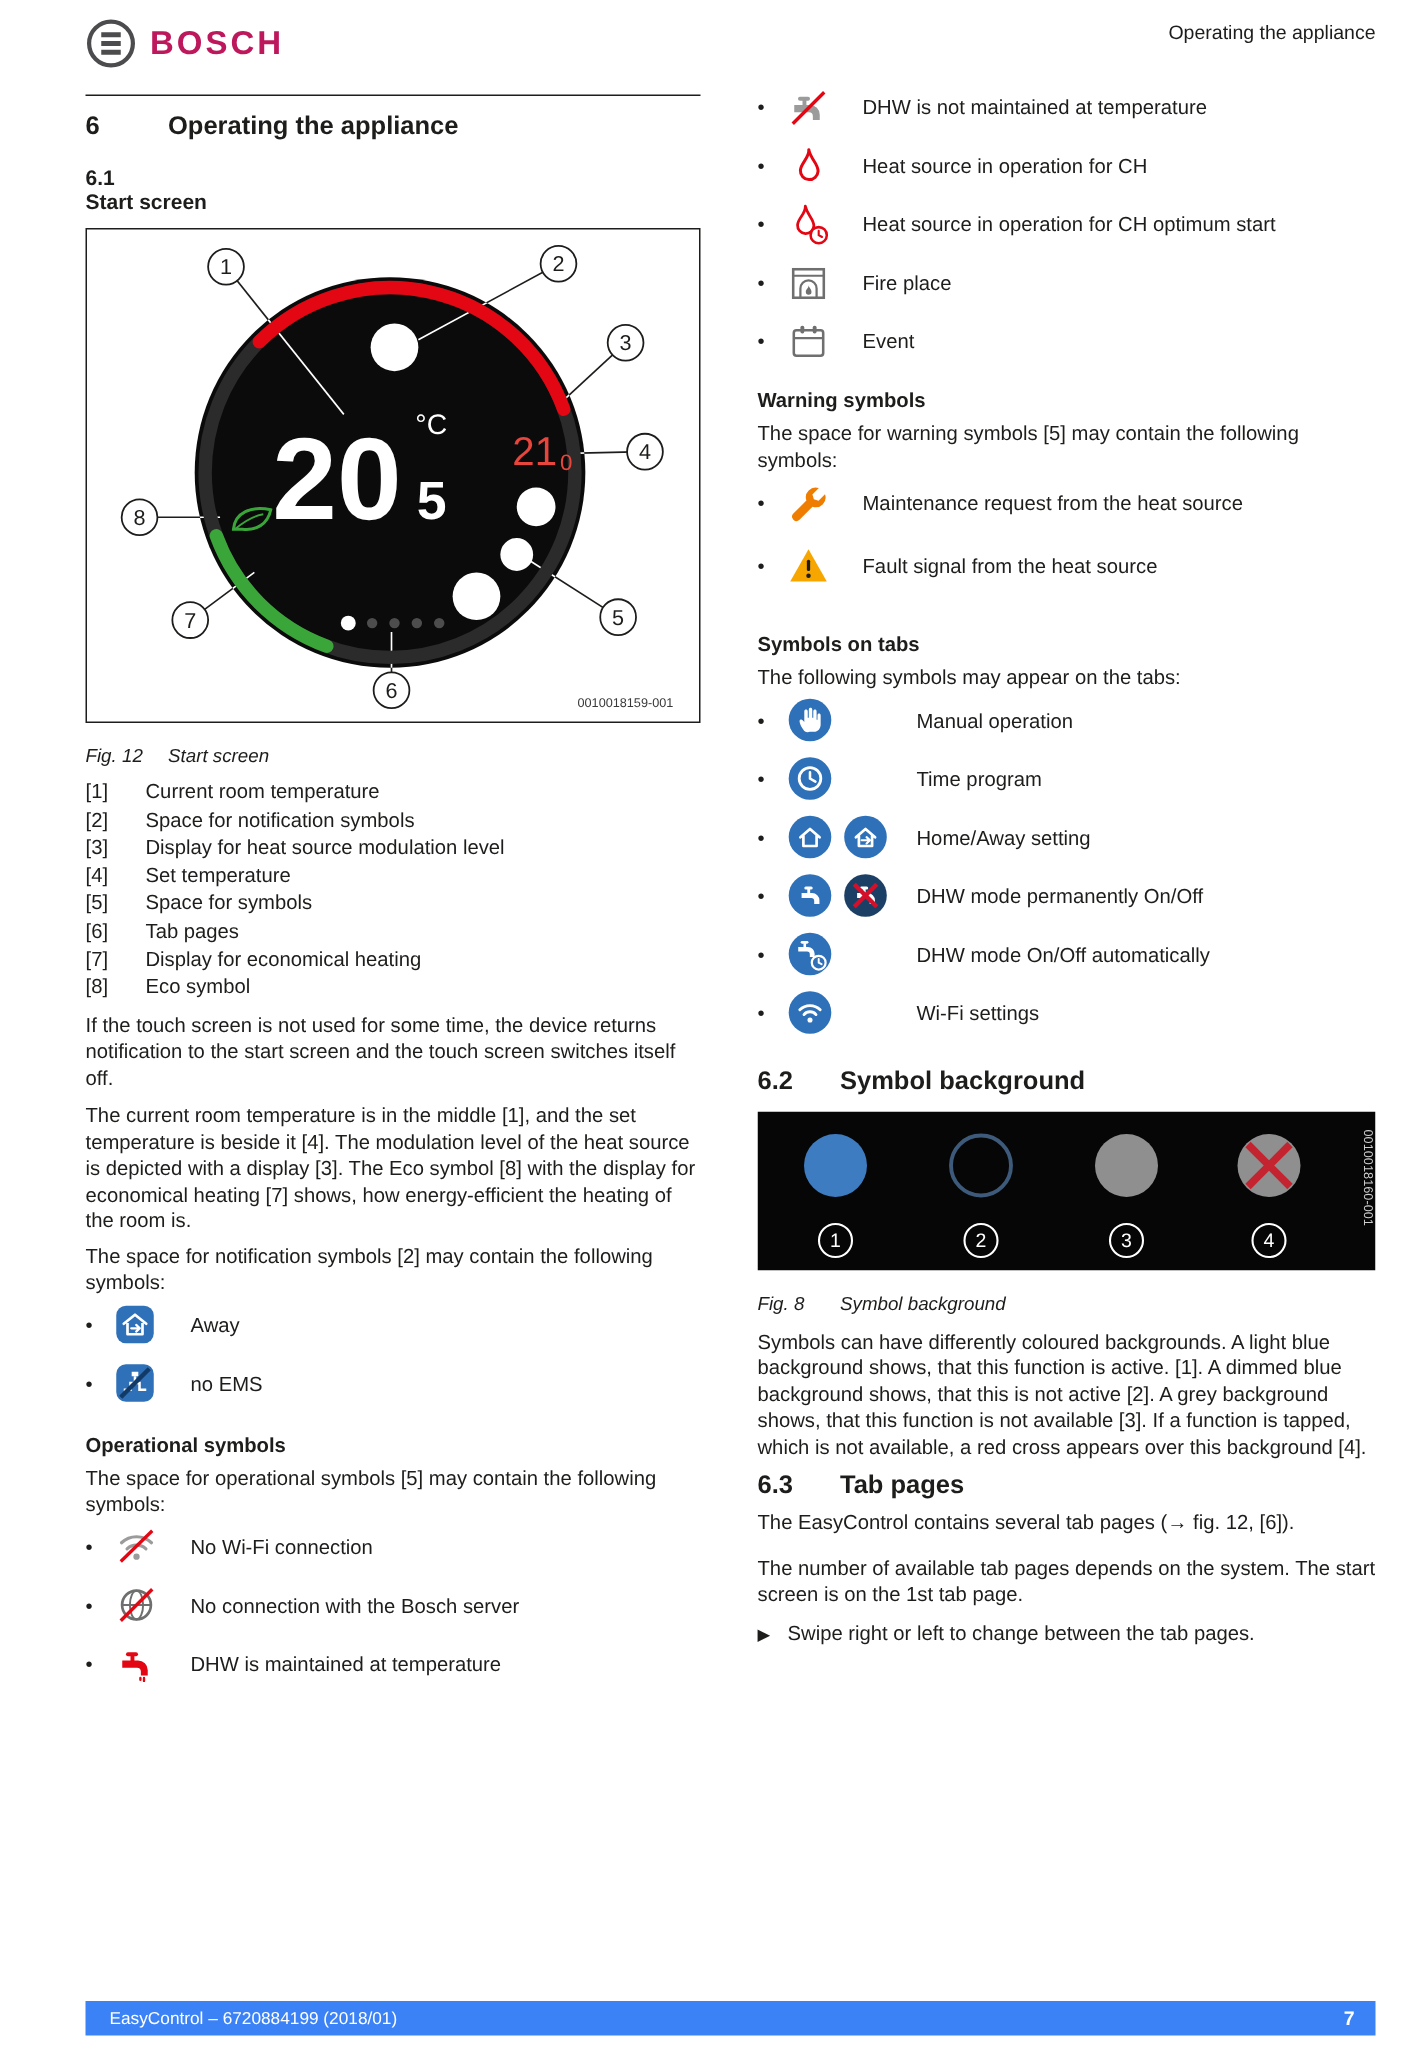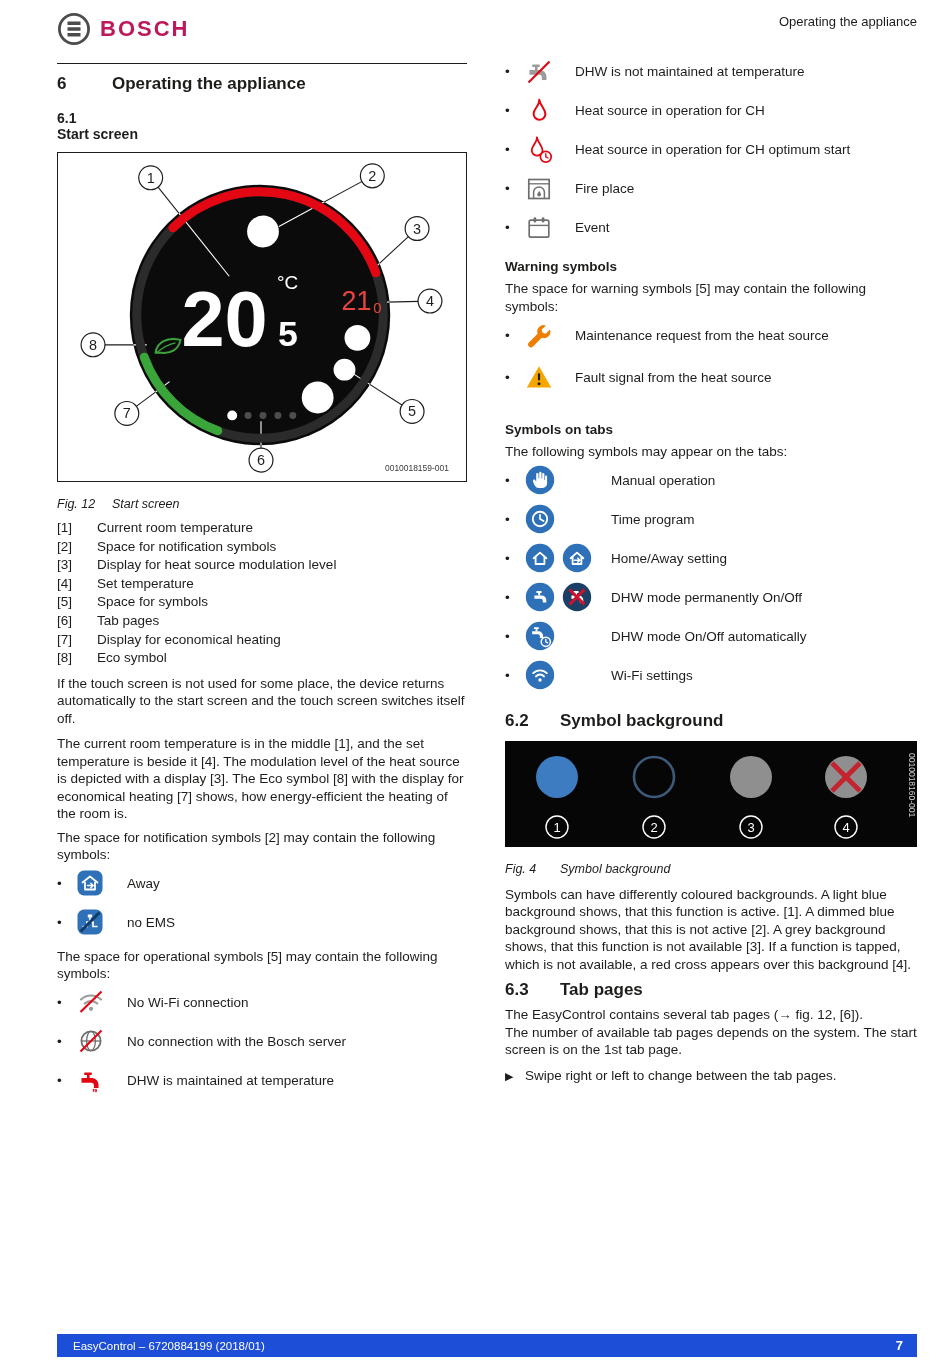--- a/index.html
+++ b/index.html
@@ -42,21 +42,21 @@
 
   .srow{display:flex;align-items:center;min-height:39px;font-size:13.5px;}
   .srow .bu{width:20px;flex:none;}
   .srow .ic{width:50px;flex:none;display:flex;align-items:center;gap:7px;}
   .srow.tab .ic{width:86px;}
   .srow .lbl{flex:1;}
 
   .arow{display:flex;margin-top:9px;font-size:13.5px;}
   .arow .bu{width:20px;flex:none;font-size:11px;padding-top:2px;}
 
-  .footer{position:absolute;left:57px;right:33px;top:1334px;height:23px;background:#1d4ed8;color:#fff;
+  .footer{position:absolute;left:57px;right:33px;top:1334px;height:23px;background:#3b82f6;color:#fff;
           display:flex;align-items:center;justify-content:space-between;padding:0 14px 0 16px;font-size:11.5px;}
   .footer .pg{font-weight:bold;font-size:13px;}
 </style>
 </head>
 <body>
 
 <div class="hdr">
   <div class="logo">
     <svg width="34" height="34" viewBox="0 0 34 34">
       <circle cx="17" cy="17" r="14.6" fill="none" stroke="#4c4c4e" stroke-width="2.8"></circle>
@@ -193,21 +193,21 @@
     <div class="lrow">
         <span class="ref">[7]</span>
         <span>Display for economical heating</span>
       </div>
     <div class="lrow">
         <span class="ref">[8]</span>
         <span>Eco symbol</span>
       </div>
   </div>
 
-  <p class="body">If the touch screen is not used for some place, the device returns automatically to the start screen and the touch screen switches itself off.</p>
+  <p class="body">If the touch screen is not used for some time, the device returns notification to the start screen and the touch screen switches itself off.</p>
   <p class="body" style="margin-top:8px">The current room temperature is in the middle [1], and the set temperature is beside it [4]. The modulation level of the heat source is depicted with a display [3]. The Eco symbol [8] with the display for economical heating [7] shows, how energy-efficient the heating of the room is.</p>
 
   <p class="body intro">The space for notification symbols [2] may contain the following symbols:</p>
 
   <div class="srow">
     <span class="bu">•</span>
     <span class="ic">
       <svg width="26" height="26" viewBox="0 0 26 26">
         <rect x="0.5" y="0.5" width="25" height="25" rx="6.5" fill="#2e71b8"></rect>
         <path d="M5.5 12.5 L13 6.5 l7.5 6" fill="none" stroke="#fff" stroke-width="1.8" stroke-linecap="round" stroke-linejoin="round"></path>
@@ -223,20 +223,21 @@
       <svg width="26" height="26" viewBox="0 0 26 26">
         <rect x="0.5" y="0.5" width="25" height="25" rx="6.5" fill="#2e71b8"></rect>
         <path d="M5.5 17.5 h4.5 v-4.5 h6 v4.5 h4.5 M13 13 V8.5" fill="none" stroke="#fff" stroke-width="1.7"></path>
         <rect x="10.8" y="5.5" width="4.4" height="3" fill="#fff"></rect>
         <line x1="3.5" y1="22.5" x2="22.5" y2="3.5" stroke="#123a66" stroke-width="3"></line>
       </svg>
     </span>
     <span class="lbl">no EMS</span>
   </div>
 
+  <h4 class="mini" style="margin-top:14px">Operational symbols</h4>
   <p class="body intro">The space for operational symbols [5] may contain the following symbols:</p>
 
   <div class="srow">
     <span class="bu">•</span>
     <span class="ic">
       <svg width="28" height="28" viewBox="0 0 28 28">
         <path d="M4 11.5 a14.5 14.5 0 0 1 20 0" fill="none" stroke="#9b9b9b" stroke-width="2.1" stroke-linecap="round"></path>
         <path d="M7.7 15.6 a9.2 9.2 0 0 1 12.6 0" fill="none" stroke="#9b9b9b" stroke-width="2.1" stroke-linecap="round"></path>
         <circle cx="14" cy="20.8" r="2.1" fill="#9b9b9b"></circle>
         <line x1="3.5" y1="24" x2="24.5" y2="3.5" stroke="#e30613" stroke-width="2.2"></line>
@@ -467,32 +468,32 @@
         <circle cx="246" cy="86" r="11" fill="none" stroke="#fff" stroke-width="1.4"></circle>
           <text x="246" y="90.5">3</text>
         <circle cx="341" cy="86" r="11" fill="none" stroke="#fff" stroke-width="1.4"></circle>
           <text x="341" y="90.5">4</text>
       </g>
       <text transform="translate(404 12) rotate(90)" font-size="8.5" fill="#cfcfcf">0010018160-001</text>
     </svg>
   </div>
 
   <div class="caption">
-    <span class="cl">Fig. 4</span>
+    <span class="cl">Fig. 8</span>
     <span>Symbol background</span>
   </div>
 
   <p class="body" style="margin-top:10px">Symbols can have differently coloured backgrounds. A light blue background shows, that this function is active. [1]. A dimmed blue background shows, that this is not active [2]. A grey background shows, that this function is not available [3]. If a function is tapped, which is not available, a red cross appears over this background [4].</p>
 
   <h2 class="sec" style="margin-top:7px">
     <span class="num">6.3</span>
     <span>Tab pages</span>
   </h2>
   <p class="body" style="margin-top:6px">The EasyControl contains several tab pages (→ fig. 12, [6]).</p>
-  <p class="body" style="margin-top:0">The number of available tab pages depends on the system. The start screen is on the 1st tab page.</p>
+  <p class="body" style="margin-top:13px">The number of available tab pages depends on the system. The start screen is on the 1st tab page.</p>
 
   <div class="arow">
     <span class="bu">▶</span>
     <span>Swipe right or left to change between the tab pages.</span>
   </div>
 </div>
 
 <div class="footer">
   <span>EasyControl – 6720884199 (2018/01)</span>
   <span class="pg">7</span>

